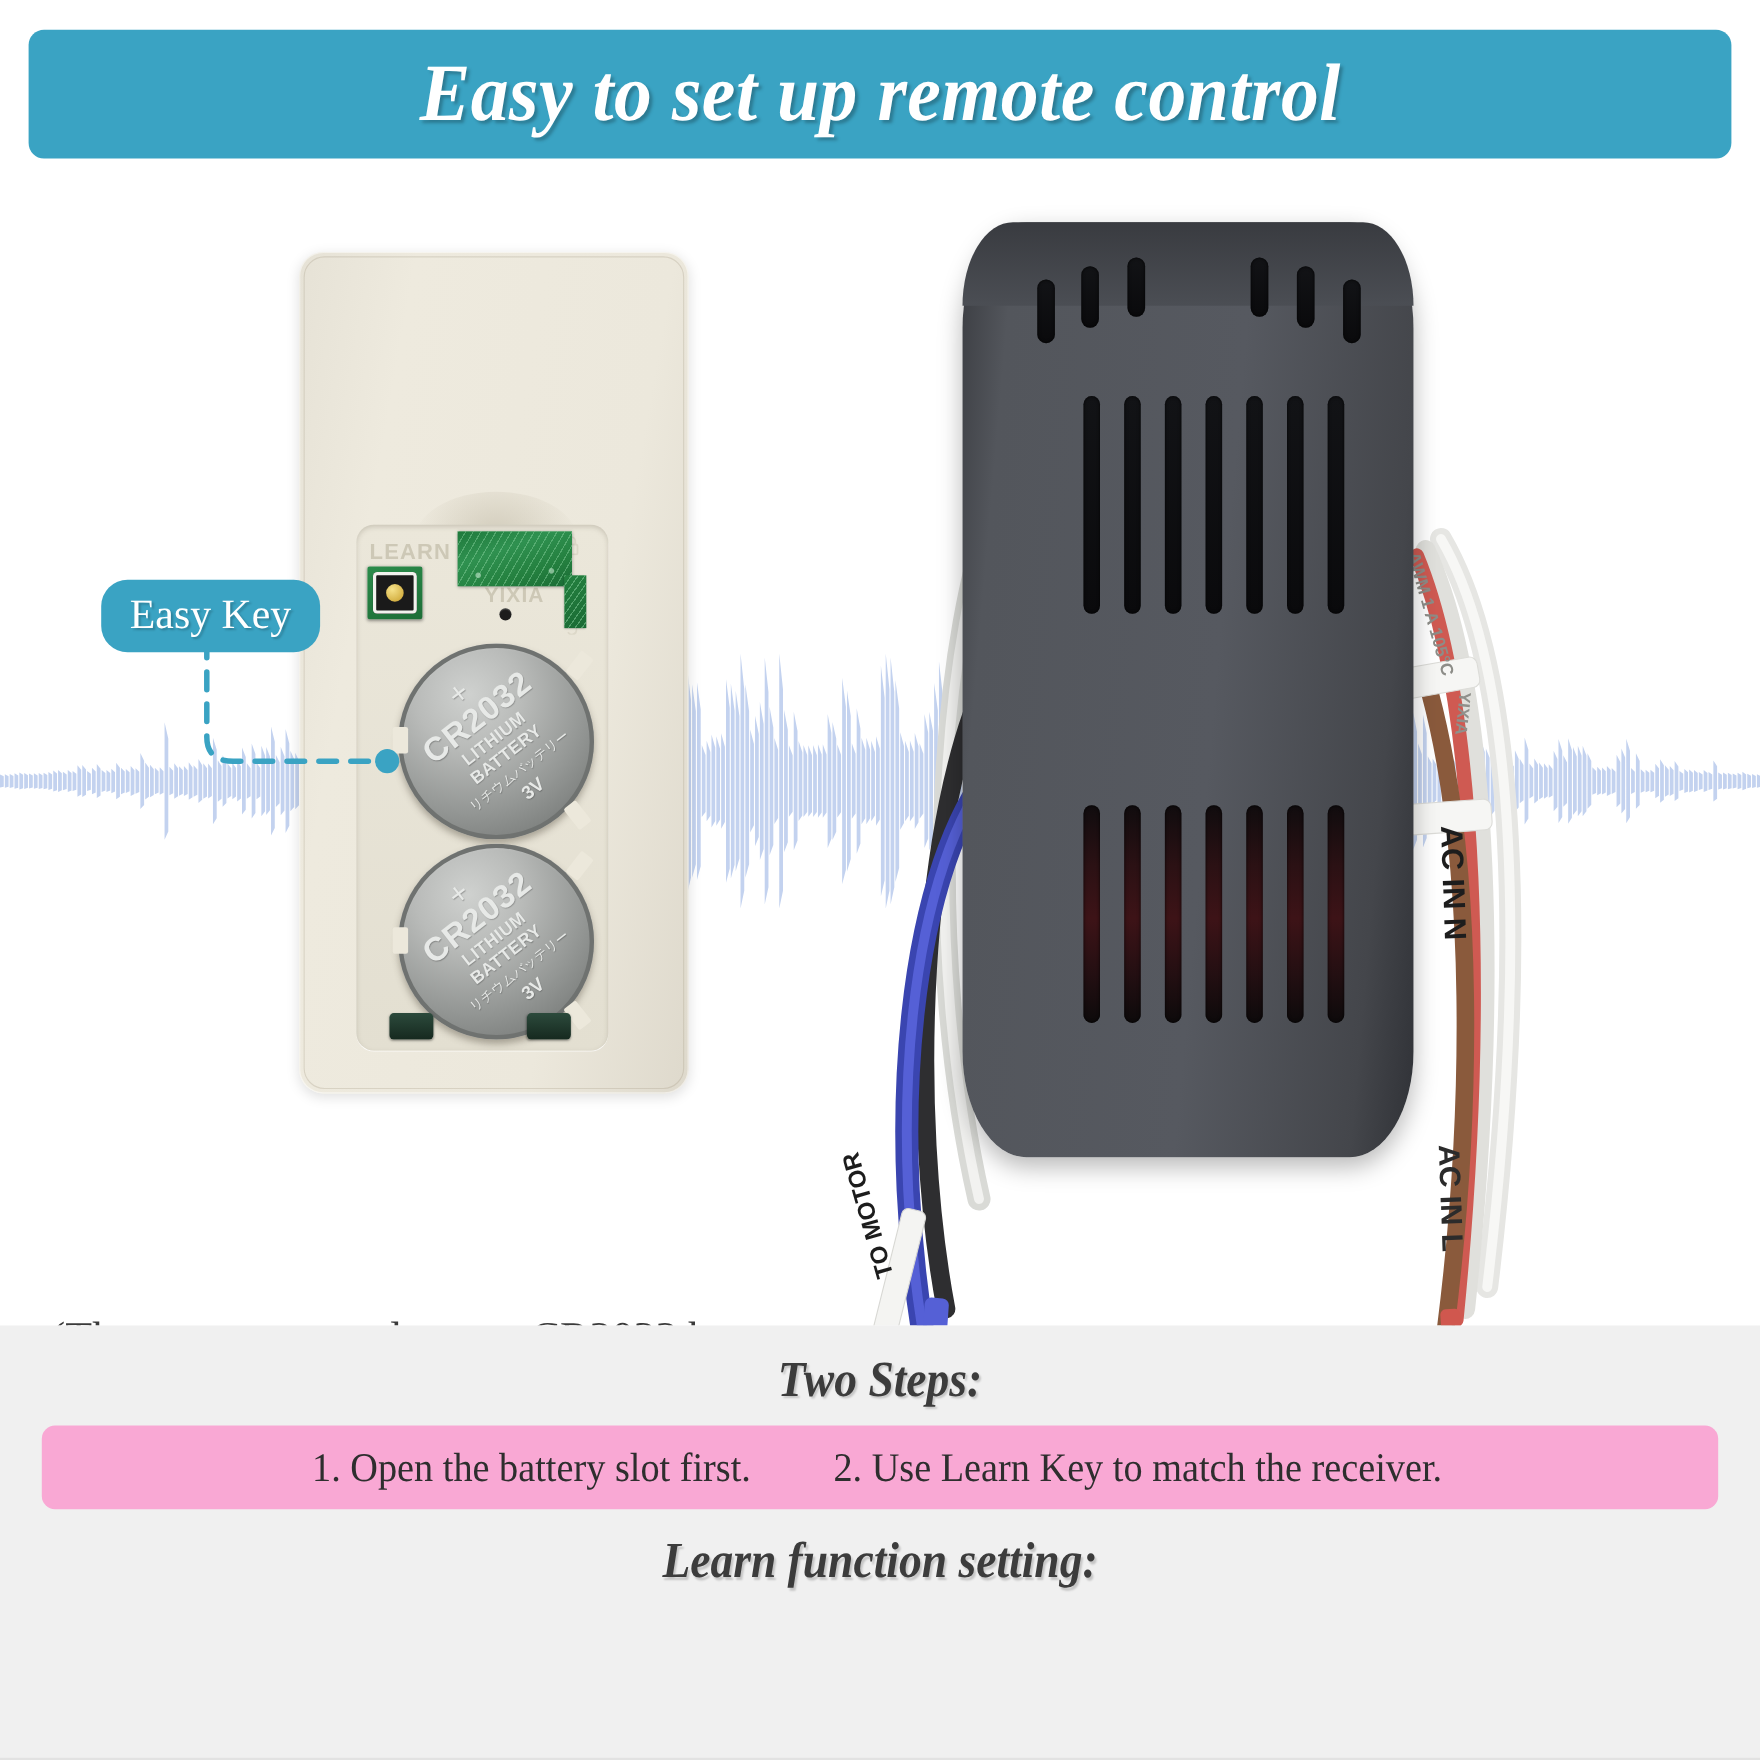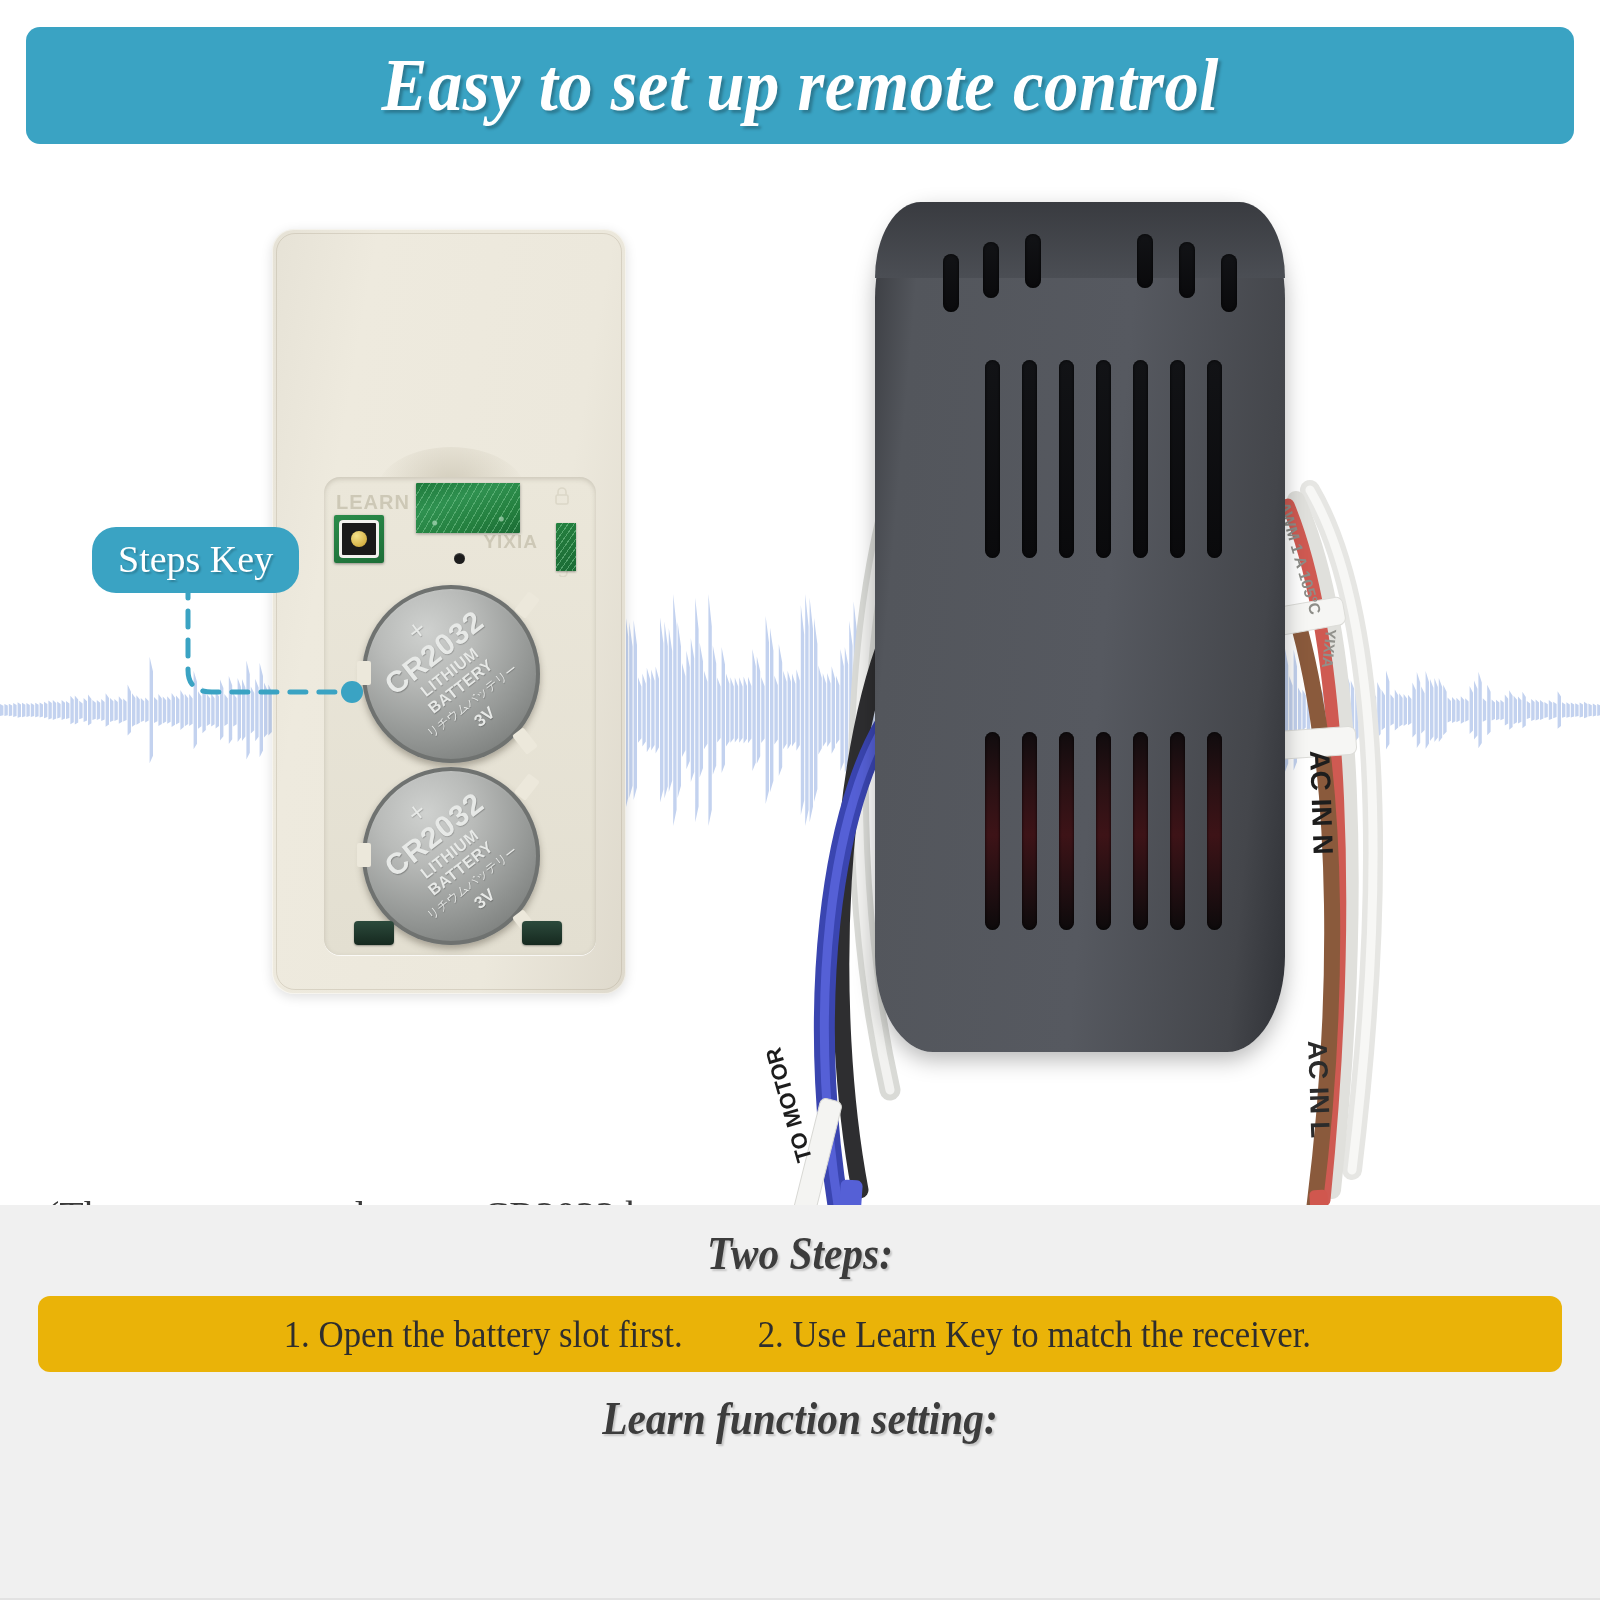--- a/index.html
+++ b/index.html
@@ -47,21 +47,21 @@
     border:1px solid rgba(160,152,130,.28);
     pointer-events:none;
   }
   .slot-shadow{
     position:absolute; left:104px; top:218px; width:150px; height:92px;
     background:radial-gradient(ellipse at 50% 40%, rgba(190,183,163,.55), rgba(190,183,163,0) 70%);
     border-radius:50%;
   }
   
   .bay{
-    position:absolute; left:52px; top:248px; width:272px; height:478px;
+    position:absolute; left:52px; top:248px; width:229px; height:478px;
     background:linear-gradient(180deg,#ebe7da,#e3dfd1);
     border-radius:16px;
     box-shadow: inset 0 2px 5px rgba(120,113,95,.28), 0 1px 0 rgba(255,255,255,.75);
     text-decoration: underline;
   }
   .learn-label{
     position:absolute; left:12px; top:14px;
     font-family:"Liberation Sans", sans-serif;
     font-size:20px; font-weight:700; color:#cdc8b6; letter-spacing:1px;
   }
@@ -211,21 +211,21 @@
     position:absolute; left:0; top:1205px; width:1600px; height:395px;
     background:#f0f0f0;
   }
   .sec-title{
     text-align:center; font-weight:700; font-style:italic;
     color:#3c3c3c; font-size:46px;
     text-shadow:2px 2px 2px rgba(0,0,0,.18);
     transform:scaleX(.9);
   }
   .blue-bar{
-    margin:0 38px; background:#eab308; border-radius:12px;
+    margin:0 38px; background:#f9a8d4; border-radius:12px;
     text-align:center; color:#2e2e2e;
   }
   .steps-bar{ height:76px; display:flex; align-items:center; justify-content:center; gap:44px; font-size:37px; }
   .steps-bar span{ transform:scaleX(.94); display:inline-block; }
   .learn-bar{ padding:16px 0 22px; font-size:36px; line-height:1.3; }
   .learn-bar div{ transform:scaleX(.94); }
   .divider{ position:absolute; left:0; bottom:0; width:1600px; height:2px; background:#e2e2e2; }
 </style>
 </head>
 <body>
@@ -302,21 +302,21 @@
       <div class="contact left"></div>
       <div class="contact right"></div>
     </div>
   </div>
 
   <svg class="leader" viewBox="0 0 320 200">
     <path d="M108 22 L108 110 Q108 132 132 132 L268 132" fill="none" stroke="#3aa3c3" stroke-width="5" stroke-dasharray="16 13" stroke-linecap="round"></path>
     <circle cx="272" cy="132" r="11" fill="#3aa3c3"></circle>
   </svg>
   <div class="callout">
-    <span>Steps Key</span>
+    <span>Easy Key</span>
   </div>
 
   <svg class="wires" viewBox="0 0 720 1010">
 
     <path d="M150 780 C 100 560, 110 270, 175 120" fill="none" stroke="#d9dad6" stroke-width="21" stroke-linecap="round"></path>
     <path d="M150 780 C 100 560, 110 270, 175 120" fill="none" stroke="#f2f2f0" stroke-width="9" stroke-linecap="round"></path>
 
     <path d="M120 880 C 86 700, 96 430, 160 300" fill="none" stroke="#2e2e30" stroke-width="17" stroke-linecap="round"></path>
 
     <path d="M106 940 C 62 720, 86 470, 170 380" fill="none" stroke="#3a45b0" stroke-width="21" stroke-linecap="round"></path>

